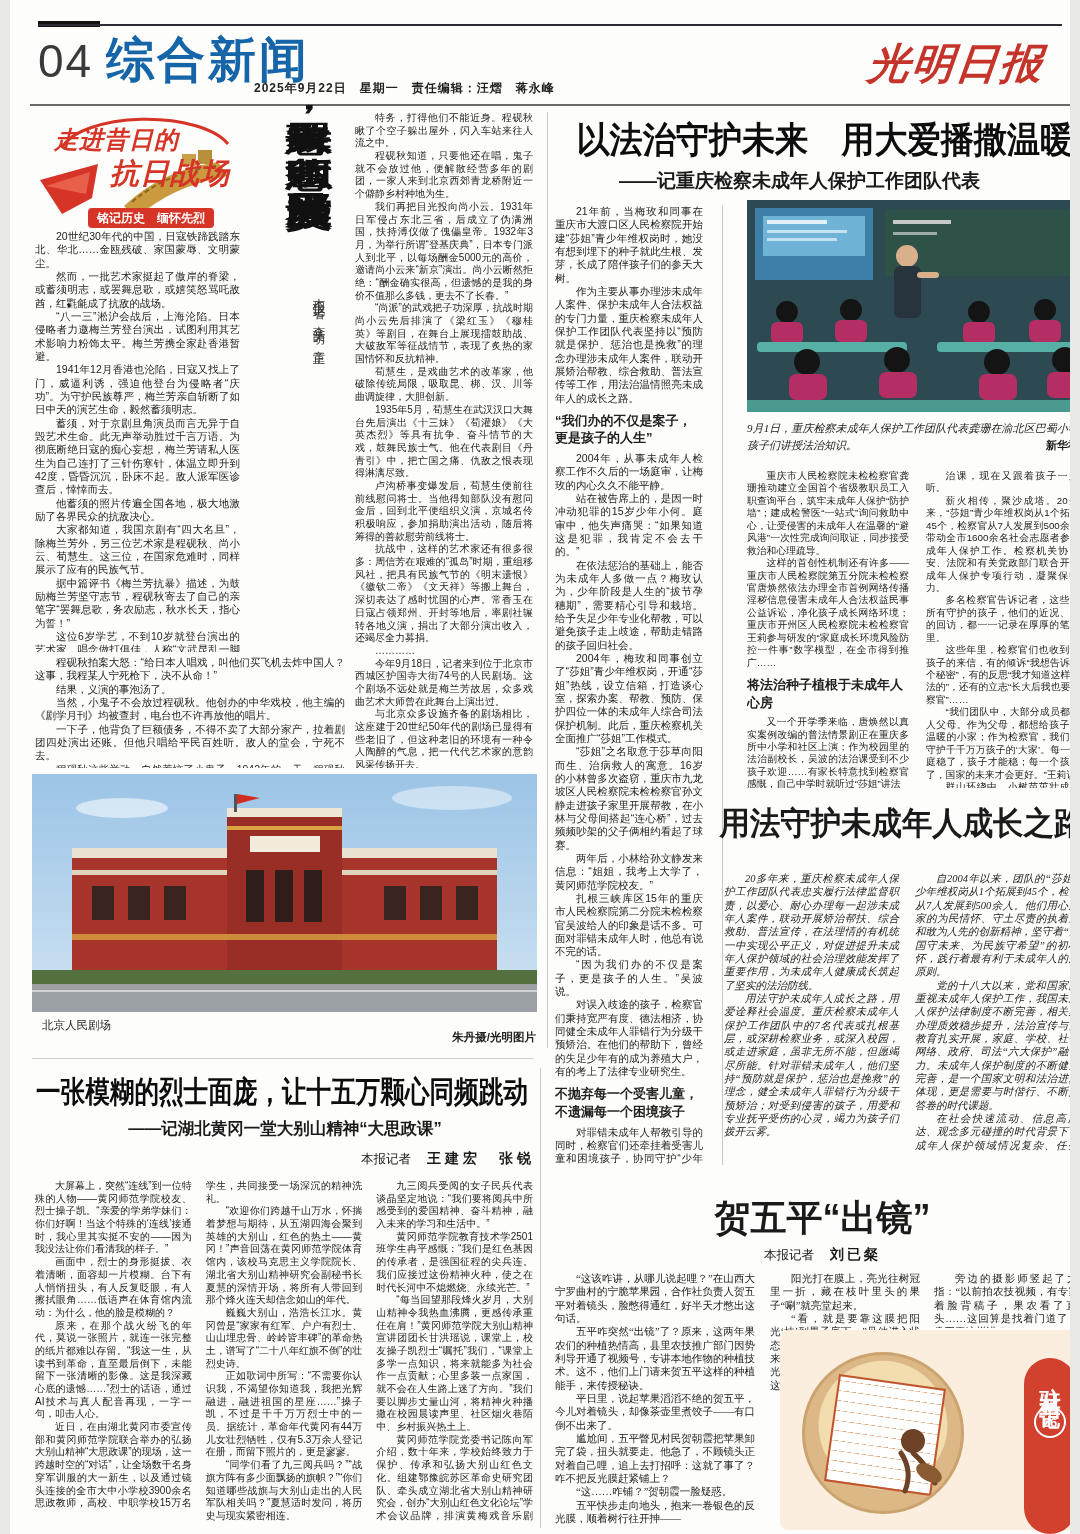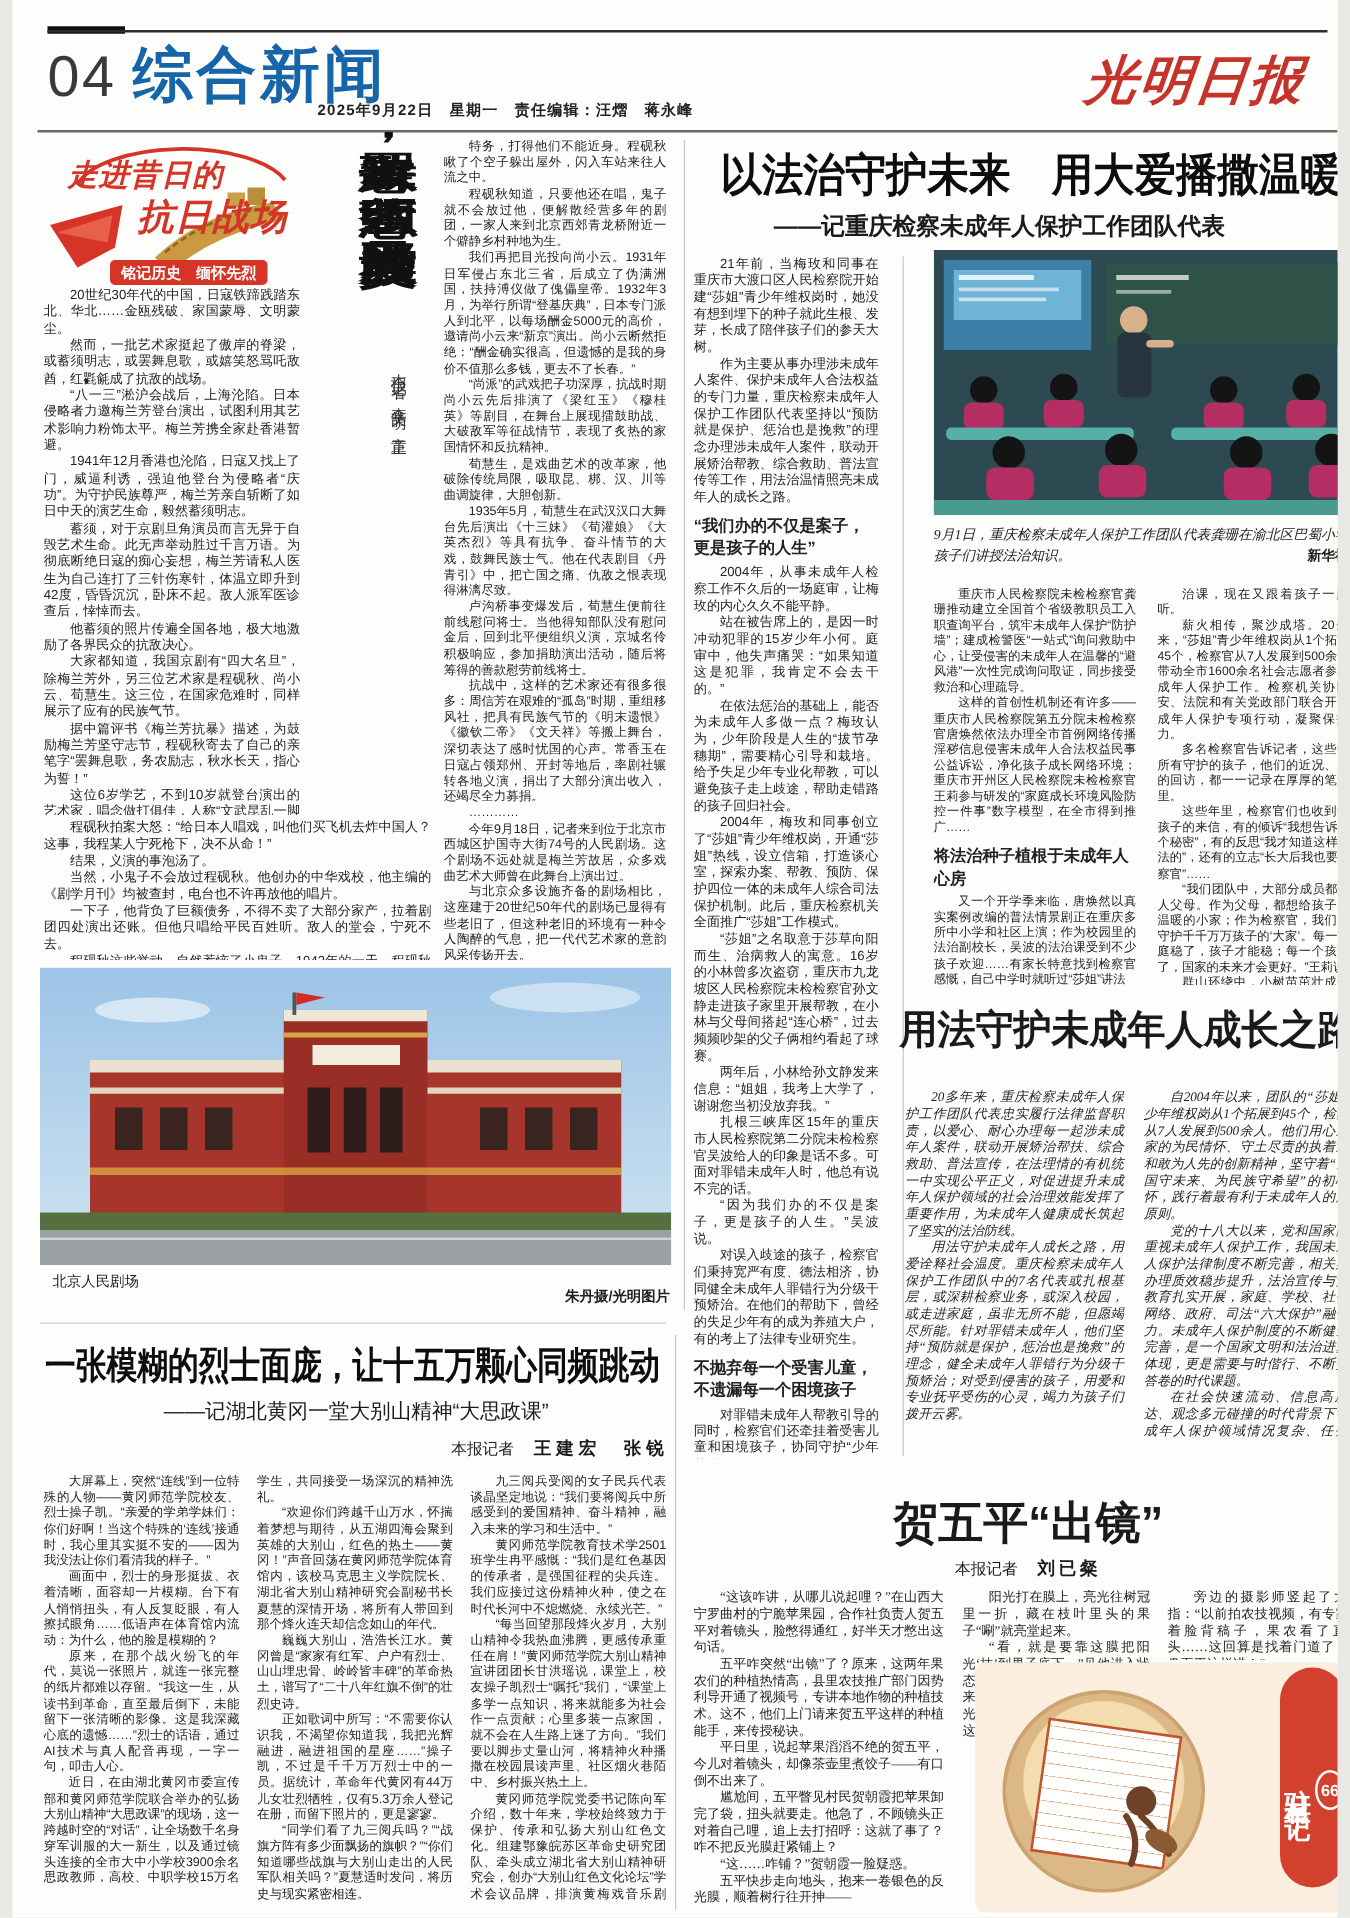--- a/index.html
+++ b/index.html
@@ -36,30 +36,30 @@
   .mid-subtitle{position:absolute;left:522px;top:168px;width:535px;text-align:center;
                 font-size:19px;font-weight:bold;color:#1a1a1a;}
   .caption-block{position:absolute;left:737px;top:420px;width:343px;font-size:11px;line-height:1.5;
                  font-family:"Liberation Serif","DejaVu Serif",serif;font-style:italic;text-align:justify;}
   
   .law-headline{position:absolute;left:700px;top:802px;width:380px;text-align:center;
                 font-size:32px;font-weight:900;white-space:nowrap;transform:scaleX(0.95);}
   
   .bl-headline{position:absolute;left:26px;top:1072px;font-size:30px;font-weight:900;white-space:nowrap;
                transform:scaleX(0.82);transform-origin:left;color:#0d0d0d;}
-  .bl-subtitle{position:absolute;left:25px;top:1118px;width:500px;text-align:center;font-size:16.5px;font-weight:normal;}
+  .bl-subtitle{position:absolute;left:25px;top:1118px;width:500px;text-align:center;font-size:16.5px;font-weight:bold;}
   .bl-byline{position:absolute;left:25px;top:1150px;width:500px;text-align:right;font-size:12.5px;}
   .bl-byline b{font-size:14px;letter-spacing:4px;}
   
   .hw-headline{position:absolute;left:545px;top:1194px;width:535px;text-align:center;font-size:36px;font-weight:900;}
   .hw-byline{position:absolute;left:545px;top:1246px;width:535px;text-align:center;font-size:12.5px;}
   .hw-byline b{font-size:14px;letter-spacing:3px;}
   .creambox{position:absolute;left:770px;top:1330px;width:310px;height:200px;background:#fbeede;border-radius:8px;}
-  .zhucun{position:absolute;right:14px;top:4px;width:52px;height:176px;background:#d2402e;border-radius:26px;
-          display:flex;flex-direction:row;align-items:center;justify-content:flex-start;padding-top:12px;box-sizing:border-box;}
+  .zhucun{position:absolute;right:14px;top:28px;width:52px;height:176px;background:#d2402e;border-radius:26px;
+          display:flex;flex-direction:column;align-items:center;justify-content:flex-start;padding-top:12px;box-sizing:border-box;}
   .zhucun .zc-chars{writing-mode:vertical-rl;color:#fff;font-weight:bold;font-size:21px;letter-spacing:7px;font-family:"Liberation Serif",serif;}
   .zc-num{margin-top:8px;width:28px;height:28px;border:2px solid #fff;border-radius:50%;color:#fff;
           font-size:13px;font-weight:bold;display:flex;align-items:center;justify-content:center;}
   .fancircle{position:absolute;left:22px;top:22px;width:156px;height:156px;border-radius:50%;
              background:radial-gradient(circle at 50% 45%,#f3dcae 0 55%,#ddb887 56% 100%);border:3px solid #caa36e;overflow:hidden;}
   .grid{position:absolute;left:26px;top:26px;width:104px;height:104px;background:
         repeating-linear-gradient(0deg,#fff,#fff 9px,#d96 10px),repeating-linear-gradient(90deg,rgba(255,255,255,0),rgba(255,255,255,0) 9px,#d96 10px);
         border:2px solid #c0542e;transform:rotate(8deg);}
 </style>
 </head>
@@ -171,21 +171,21 @@
   <div class="mid-subtitle">——记重庆检察未成年人保护工作团队代表</div>
   <div class="bodytext abs" style="left:545px;top:205px;width:148px;height:962px;font-size:10.5px;line-height:1.26;">
       <p class="para">21年前，当梅玫和同事在重庆市大渡口区人民检察院开始建“莎姐”青少年维权岗时，她没有想到埋下的种子就此生根、发芽，长成了陪伴孩子们的参天大树。</p>
       <p class="para">作为主要从事办理涉未成年人案件、保护未成年人合法权益的专门力量，重庆检察未成年人保护工作团队代表坚持以“预防就是保护、惩治也是挽救”的理念办理涉未成年人案件，联动开展矫治帮教、综合救助、普法宣传等工作，用法治温情照亮未成年人的成长之路。</p>
       <div class="subhead">“我们办的不仅是案子，更是孩子的人生”</div>
       <p class="para">2004年，从事未成年人检察工作不久后的一场庭审，让梅玫的内心久久不能平静。</p>
       <p class="para">站在被告席上的，是因一时冲动犯罪的15岁少年小何。庭审中，他失声痛哭：“如果知道这是犯罪，我肯定不会去干的。”</p>
       <p class="para">在依法惩治的基础上，能否为未成年人多做一点？梅玫认为，少年阶段是人生的“拔节孕穗期”，需要精心引导和栽培。给予失足少年专业化帮教，可以避免孩子走上歧途，帮助走错路的孩子回归社会。</p>
       <p class="para">2004年，梅玫和同事创立了“莎姐”青少年维权岗，开通“莎姐”热线，设立信箱，打造谈心室，探索办案、帮教、预防、保护四位一体的未成年人综合司法保护机制。此后，重庆检察机关全面推广“莎姐”工作模式。</p>
       <p class="para">“莎姐”之名取意于莎草向阳而生、治病救人的寓意。16岁的小林曾多次盗窃，重庆市九龙坡区人民检察院未检检察官孙文静走进孩子家里开展帮教，在小林与父母间搭起“连心桥”，过去频频吵架的父子俩相约看起了球赛。</p>
-      <p class="para">两年后，小林给孙文静发来信息：“姐姐，我考上大学了，谢谢您当初没放弃我。”</p>
+      <p class="para">两年后，小林给孙文静发来信息：“姐姐，我考上大学了，黄冈师范学院校友。”</p>
       <p class="para">扎根三峡库区15年的重庆市人民检察院第二分院未检检察官吴波给人的印象是话不多。可面对罪错未成年人时，他总有说不完的话。</p>
       <p class="para">“因为我们办的不仅是案子，更是孩子的人生。”吴波说。</p>
       <p class="para">对误入歧途的孩子，检察官们秉持宽严有度、德法相济，协同健全未成年人罪错行为分级干预矫治。在他们的帮助下，曾经的失足少年有的成为养殖大户，有的考上了法律专业研究生。</p>
       <div class="subhead">不抛弃每一个受害儿童，不遗漏每一个困境孩子</div>
       <p class="para">对罪错未成年人帮教引导的同时，检察官们还牵挂着受害儿童和困境孩子，协同守护“少年的你”。</p>
     </div>
 
   <div class="abs" style="left:737px;top:200px;width:343px;height:212px;">
     <svg width="343" height="212" viewBox="0 0 343 212">
       <rect width="343" height="212" fill="#2d4a52"></rect>

